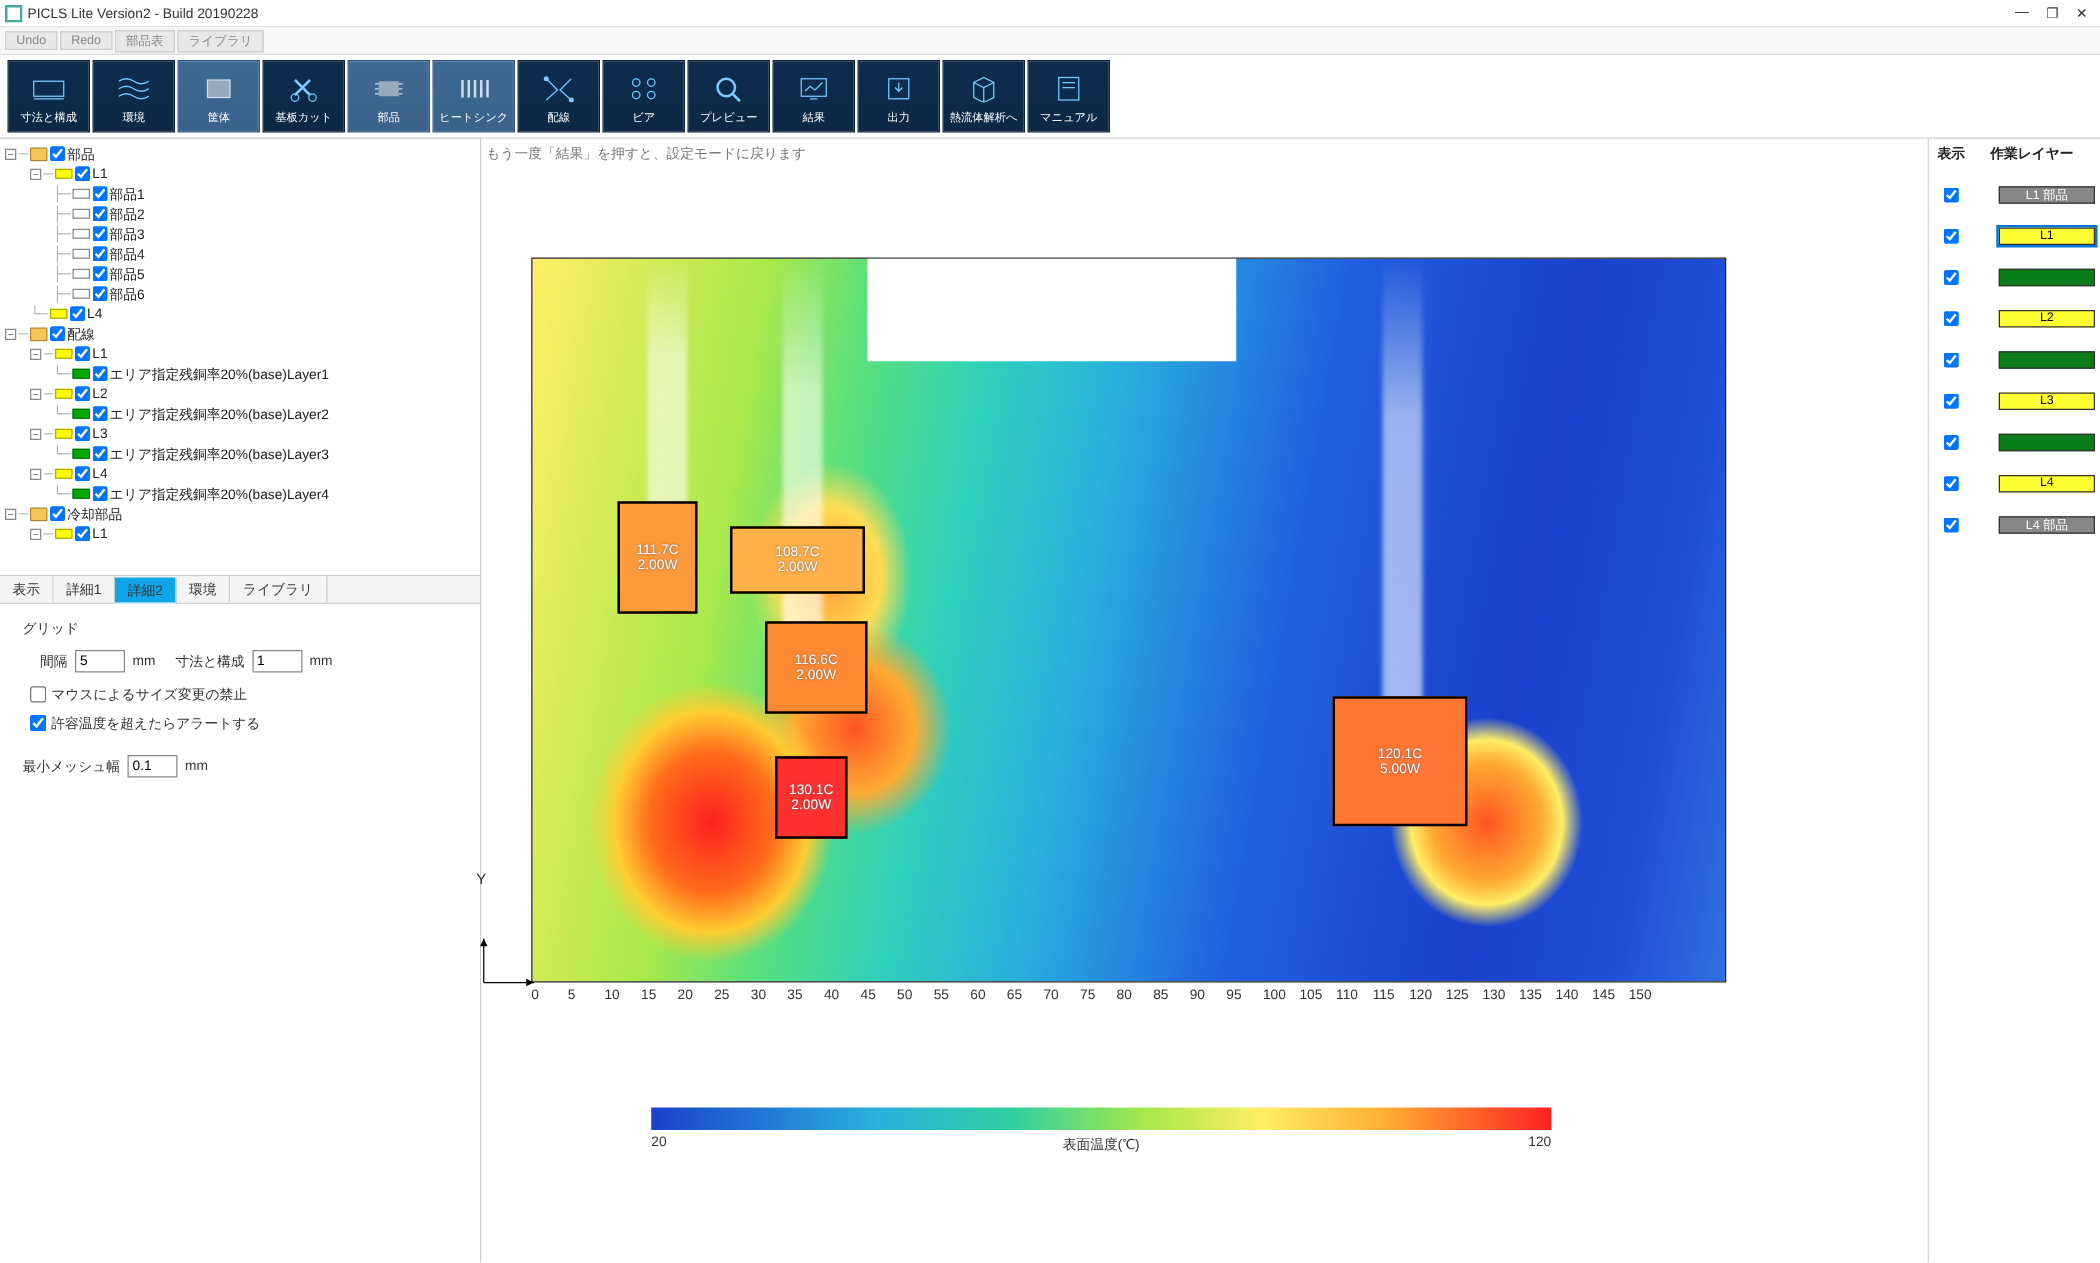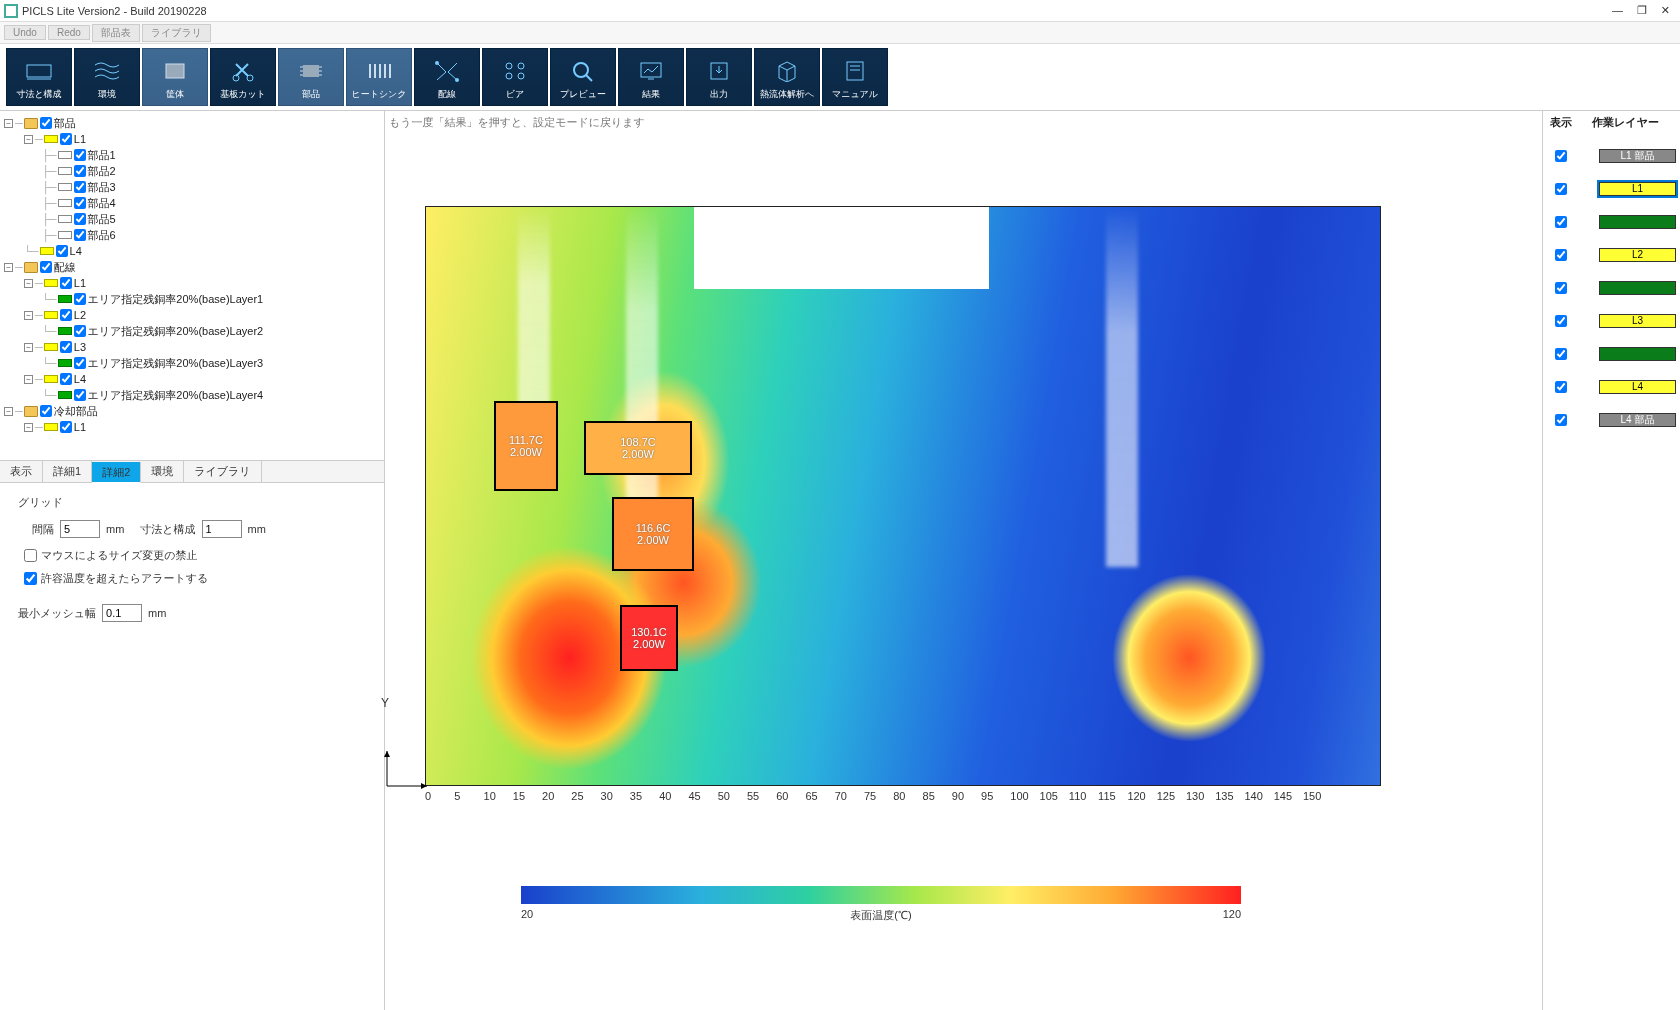--- a/index.html
+++ b/index.html
@@ -454,20 +454,24 @@
             <span>108.7C</span>
             <span>2.00W</span>
           </div>
         <div class="comp or3" style="left:186px;top:290px;width:82px;height:74px">
             <span>116.6C</span>
             <span>2.00W</span>
           </div>
         <div class="comp rd2" style="left:194px;top:398px;width:58px;height:66px">
             <span>130.1C</span>
             <span>2.00W</span>
+          </div>
+        <div class="comp or4" style="left:640px;top:350px;width:108px;height:104px">
+            <span>120.1C</span>
+            <span>5.00W</span>
           </div>
       </div>
       <div class="xticks" id="xticks">
           <span>0</span>
           <span>5</span>
           <span>10</span>
           <span>15</span>
           <span>20</span>
           <span>25</span>
           <span>30</span>

